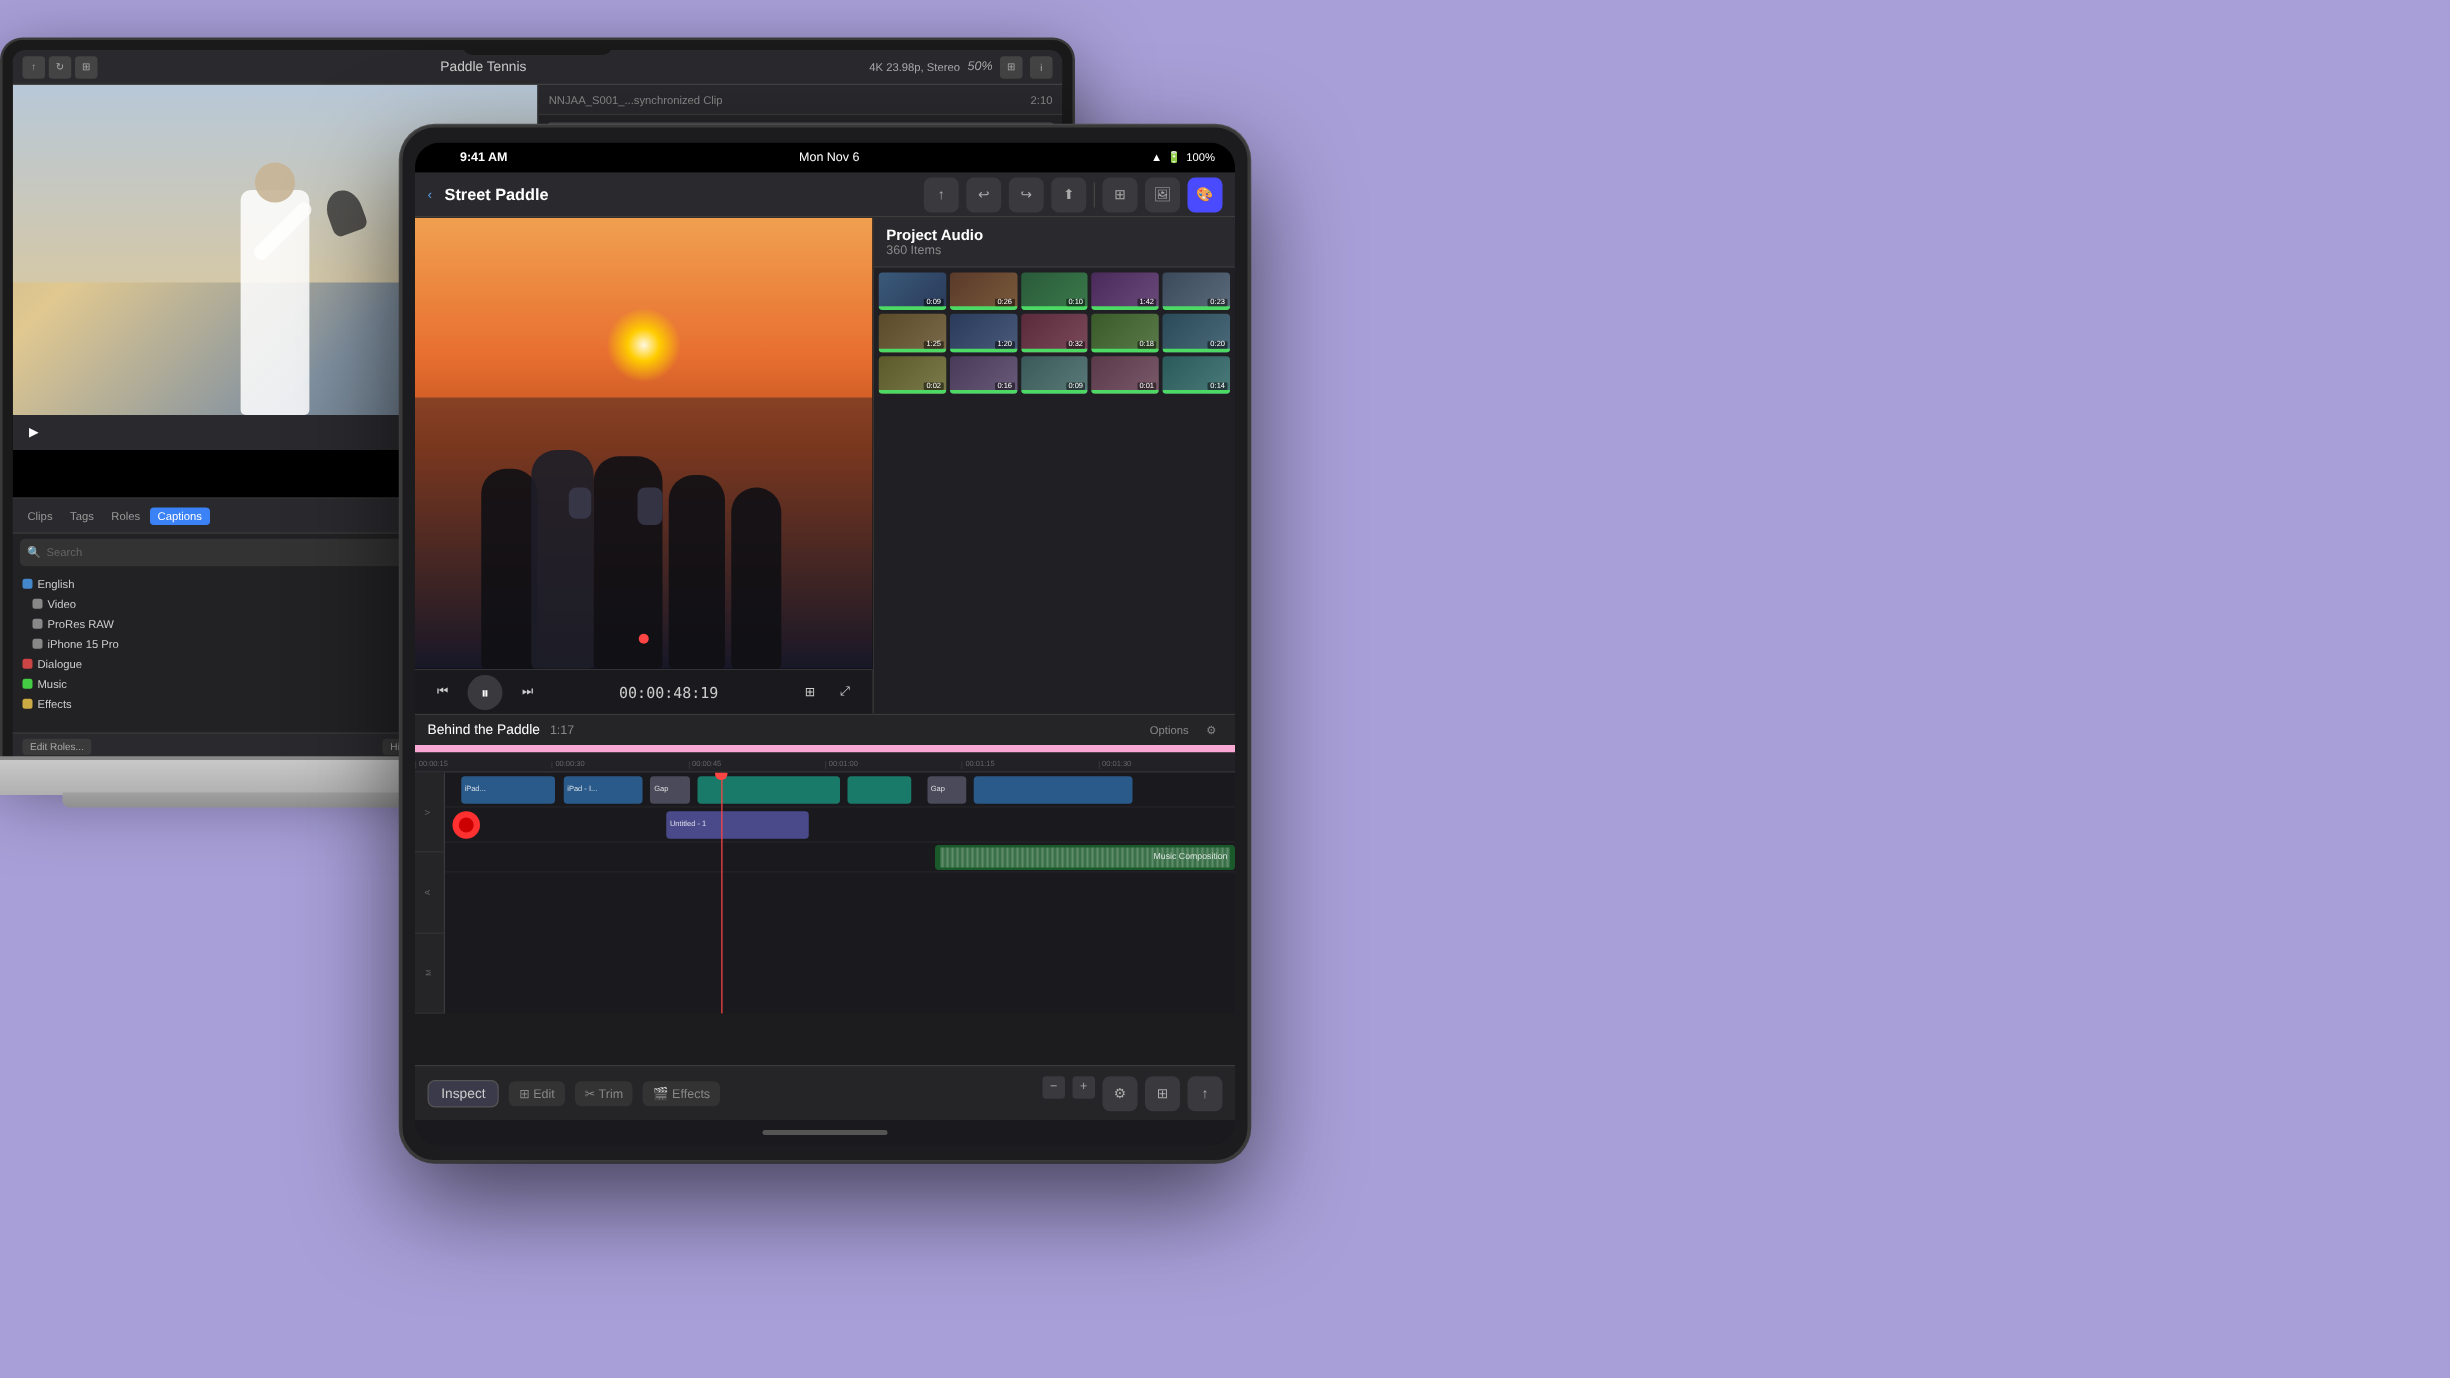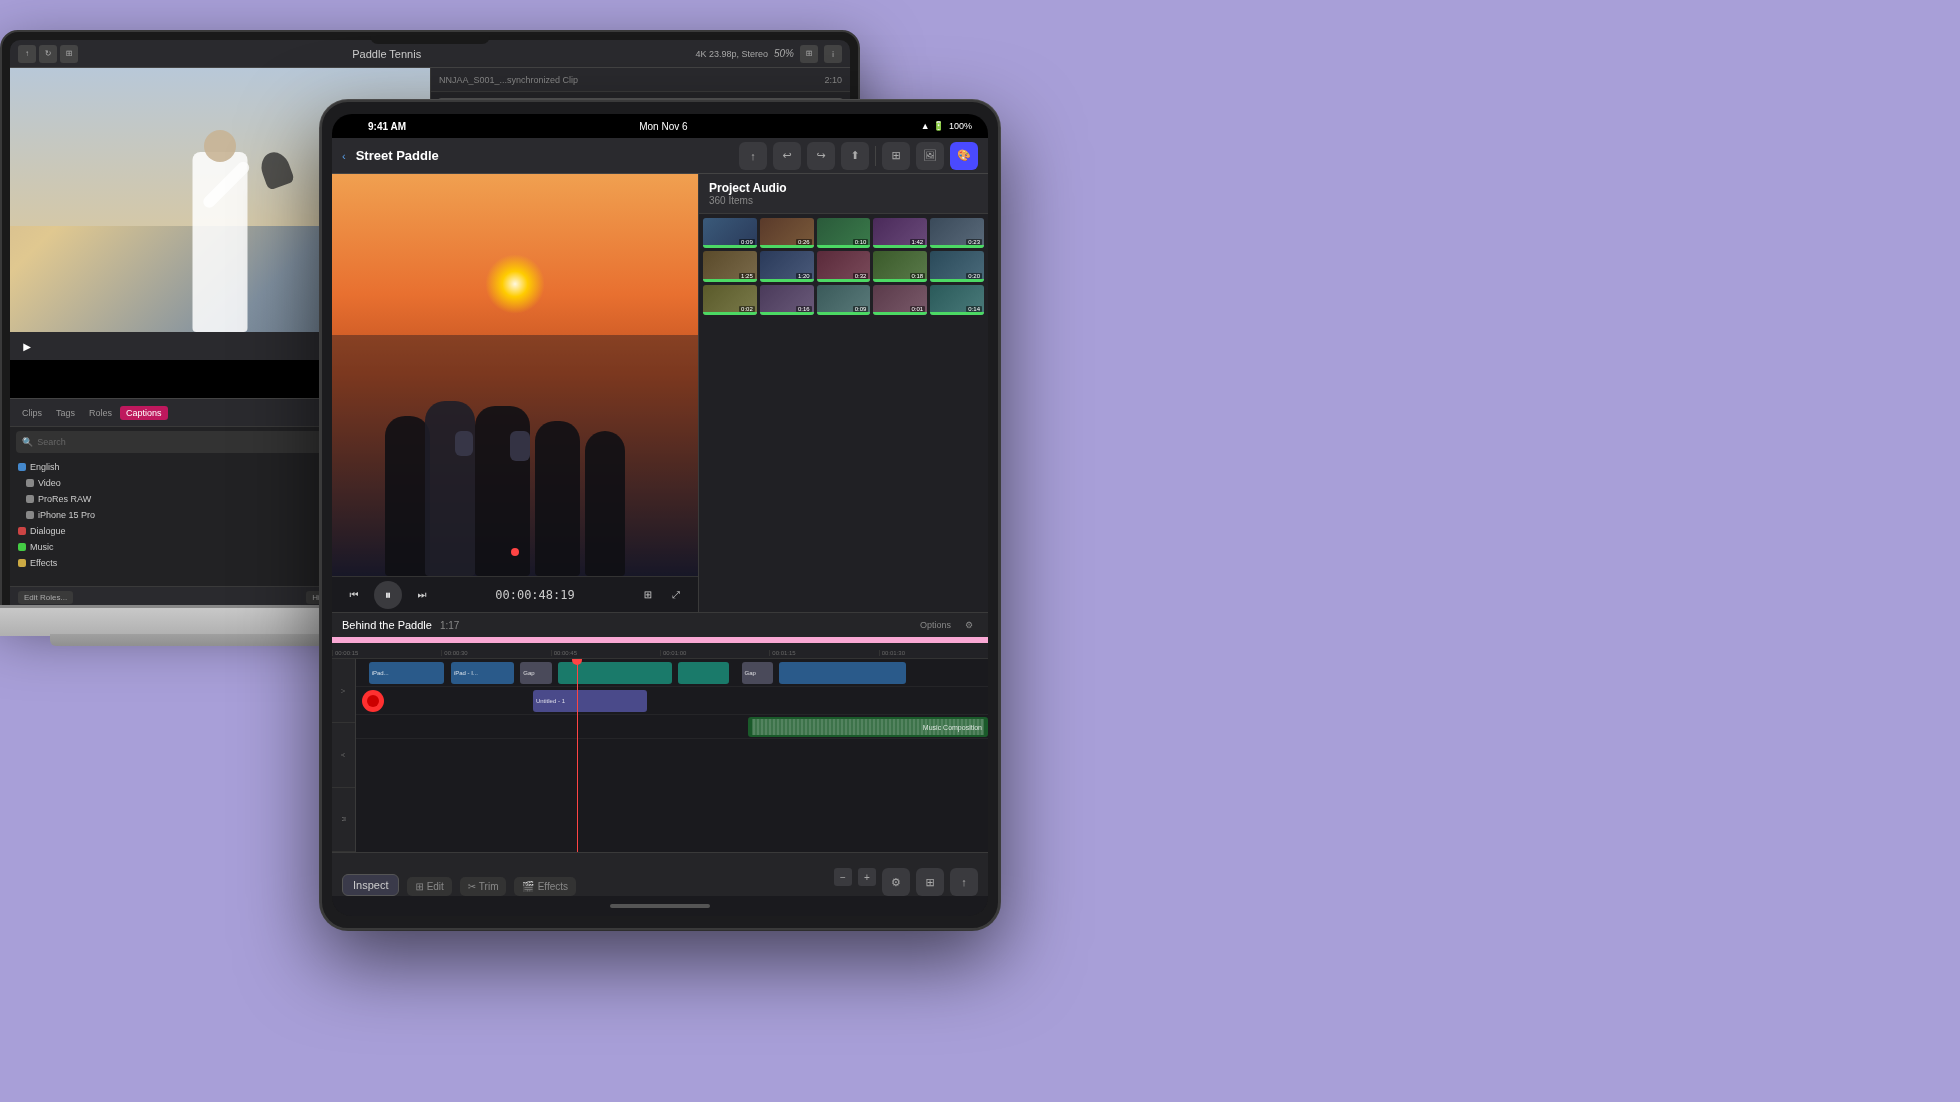--- a/index.html
+++ b/index.html
@@ -339,21 +339,21 @@
       font-size: 9px;
     }
 
     .b-tab {
       padding: 2px 6px;
       border-radius: 3px;
       color: #999;
     }
 
     .b-tab.active {
-      background: #be185d;
+      background: #3b82f6;
       color: #fff;
     }
 
     .roles-badge {
       margin-left: auto;
       font-size: 8px;
       color: #888;
     }
 
     .browser-search {
@@ -963,25 +963,26 @@
       height: 10px;
       background: #ff4444;
       border-radius: 50%;
     }
 
     
     .ipad-bottom-toolbar {
       height: 44px;
       background: #252528;
       display: flex;
-      align-items: flex-end;
+      align-items: center;
       padding: 0 10px;
       gap: 8px;
       border-top: 1px solid #3a3a3a;
       flex-shrink: 0;
+      margin-top: 41px;
     }
 
     .inspect-btn {
       background: #3a3a4a;
       border: 1px solid #555;
       border-radius: 6px;
       padding: 4px 10px;
       font-size: 11px;
       color: #ccc;
     }

